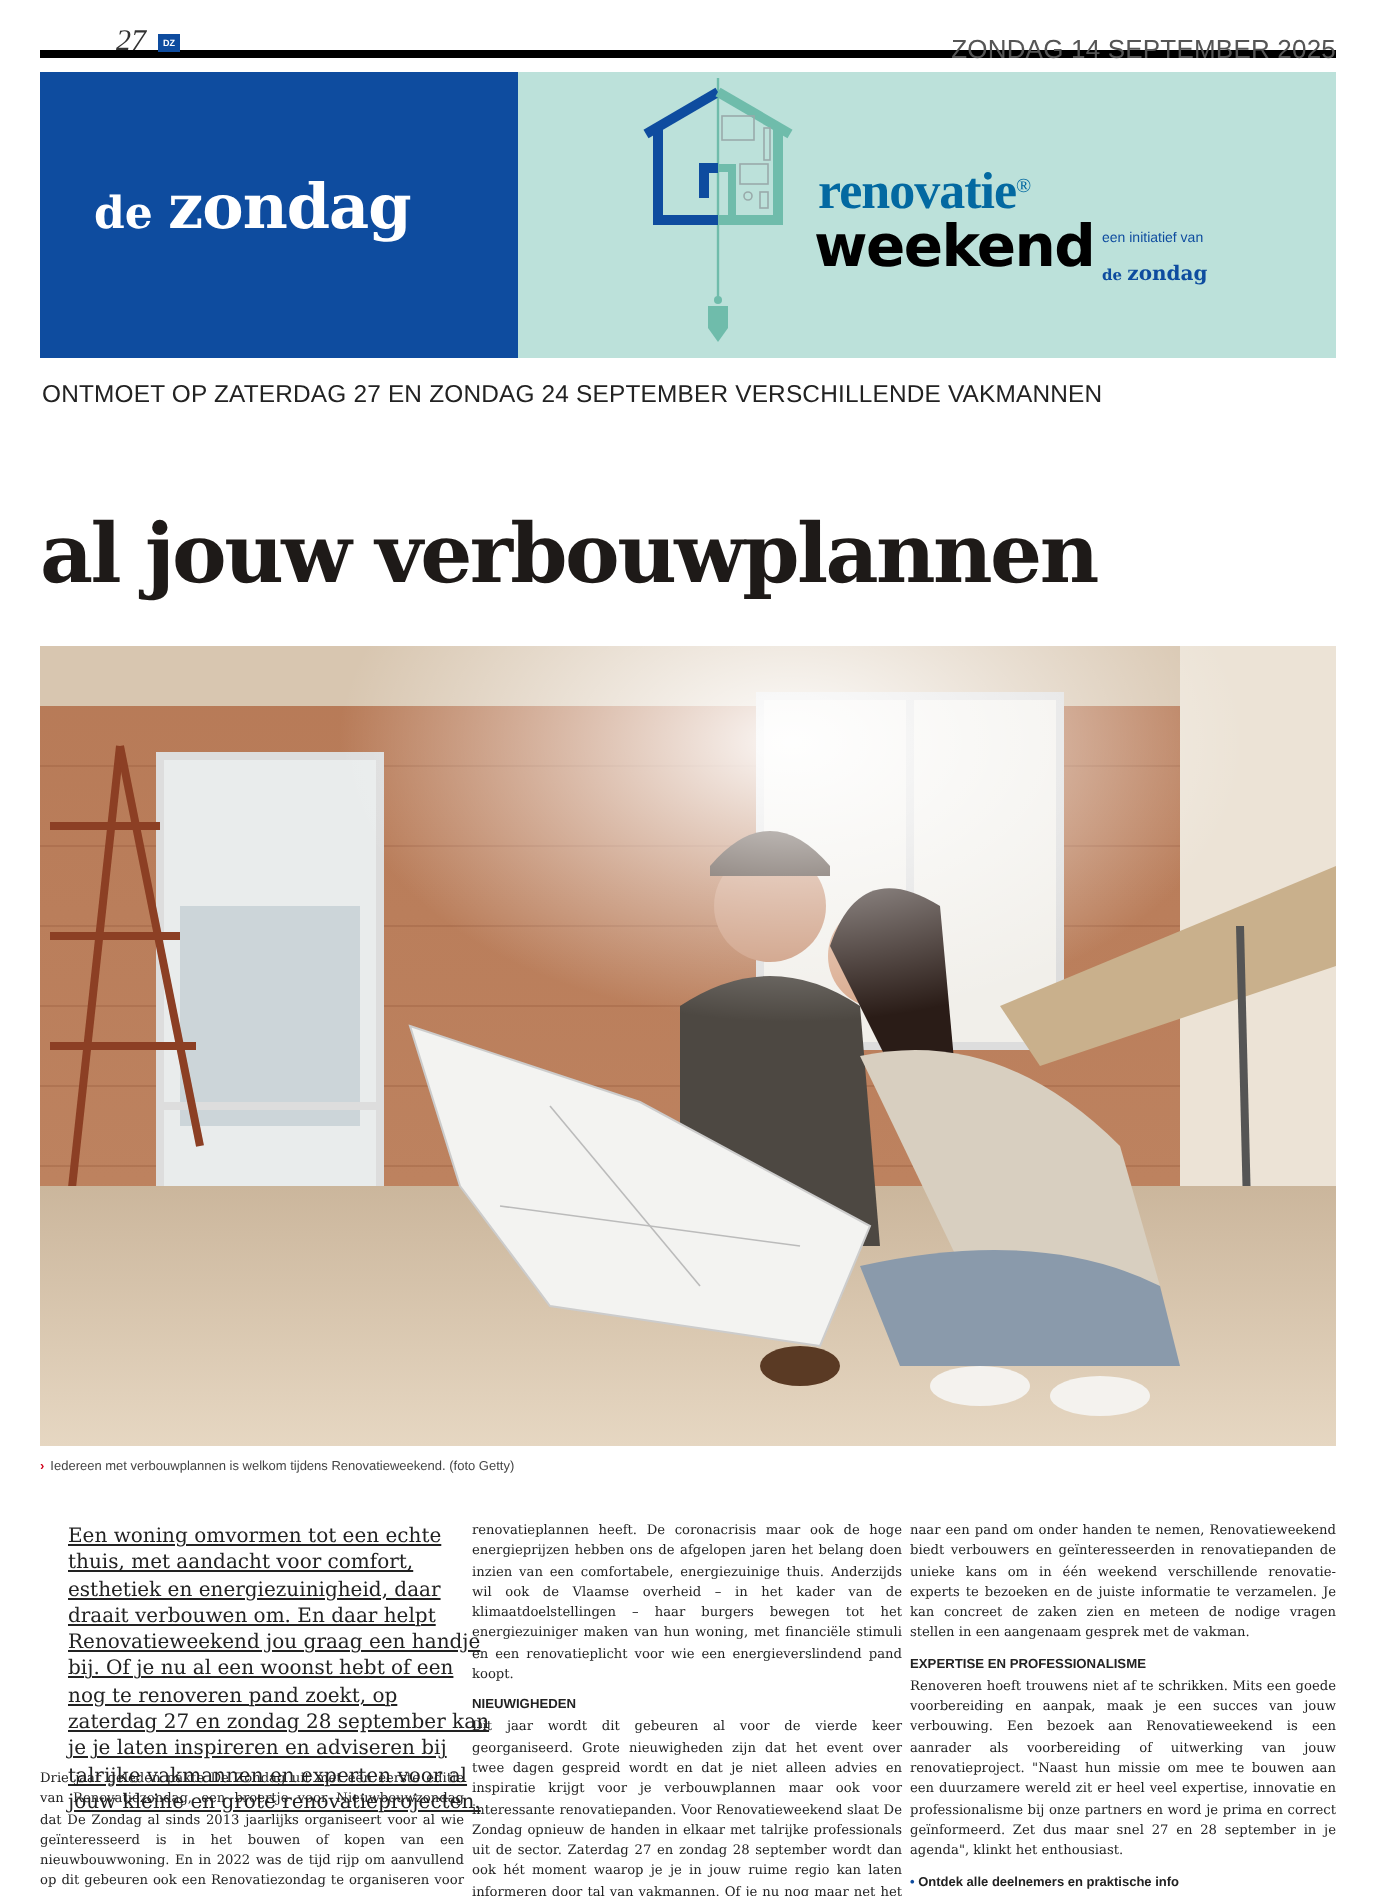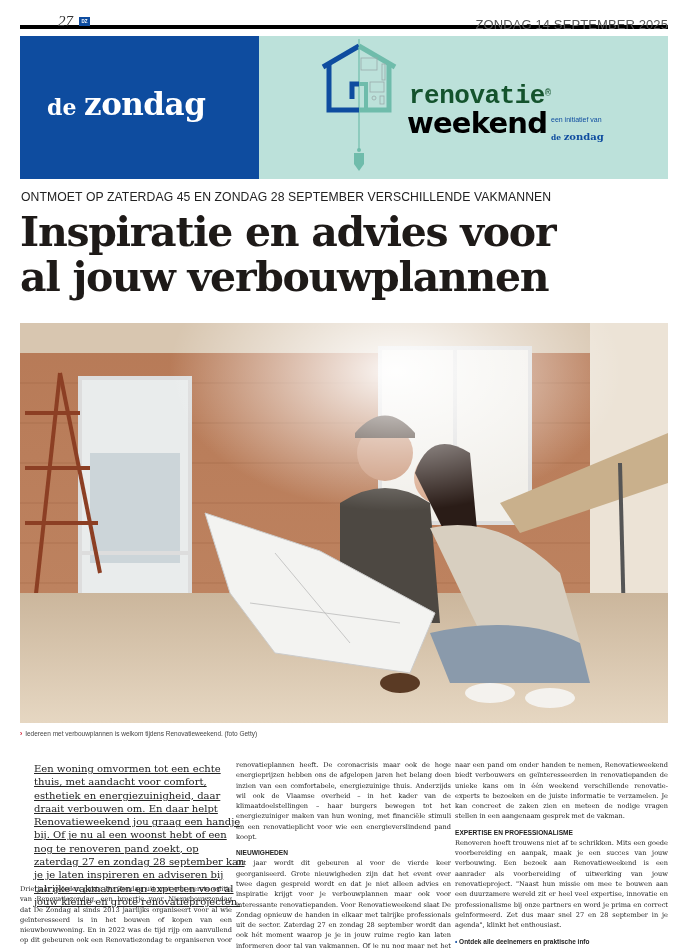--- a/index.html
+++ b/index.html
@@ -11,21 +11,21 @@
   .dz-badge { position:absolute; left:59px; top:17px; width:11px; height:9px; background:#0e4c9f; color:#fff; font-family:"Liberation Sans", sans-serif; font-size:4.5px; font-weight:bold; text-align:center; line-height:9px; }
   .dateline { position:absolute; right:0; top:17px; font-family:"Liberation Sans", sans-serif; font-size:13px; color:#555; letter-spacing:0.1px;text-align:center; }
 
   .masthead { position:absolute; left:20px; top:36px; width:648px; height:143px;text-align:center; }
   .mast-left { position:absolute; left:0; top:0; width:239px; height:143px; background:#0e4c9f; }
   .mast-left .brand { position:absolute; left:27px; top:50px; color:#fff; font-family:"DejaVu Serif", serif; font-weight:bold; white-space:nowrap; }
   .mast-left .brand .de { font-size:22px; }
   .mast-left .brand .z { font-size:31px; letter-spacing:-0.5px; }
   .mast-right { position:absolute; left:239px; top:0; width:409px; height:143px; background:#bce1da; }
   .house-svg { position:absolute; left:60px; top:0; }
-  .ren-title { position:absolute; left:150px; top:46px; font-family:Liberation Mono, monospace; font-weight:bold; color:#14532d; font-size:26px; letter-spacing:-0.5px; line-height:28px; }
+  .ren-title { position:absolute; left:150px; top:46px; font-family:Liberation Serif, serif; font-weight:bold; color:#0369a1; font-size:26px; letter-spacing:-0.5px; line-height:28px; }
   .ren-title sup { font-size:10px; font-weight:normal; vertical-align:top; position:relative; top:-2px; }
   .ren-week { position:absolute; left:148px; top:72px; font-family:"DejaVu Sans", sans-serif; font-weight:bold; color:#000000; font-size:29px; letter-spacing:-0.8px; line-height:30px; }
   .initiatief { position:absolute; left:292px; top:80px; font-family:"Liberation Sans", sans-serif; font-size:7px; color:#0e4c9f; }
   .initiatief-brand { position:absolute; left:292px; top:89px; font-family:"DejaVu Serif", serif; font-weight:bold; color:#0e4c9f; white-space:nowrap; }
   .initiatief-brand .de { font-size:7.5px; }
   .initiatief-brand .z { font-size:10px; }
 
   .kicker { position:absolute; left:21px; top:190px; font-family:"Liberation Sans", sans-serif; font-size:12.2px; color:#222; letter-spacing:0.1px; }
   .headline { position:absolute; left:20px; top:210px; width:660px; font-family:"DejaVu Serif", serif; font-weight:bold; font-size:41px; line-height:45px; color:#1e1a18; letter-spacing:-1.3px; }
 
@@ -80,23 +80,23 @@
       <circle cx="40" cy="114" r="2" fill="#6fbcab"></circle>
       <polygon points="35,117 45,117 45,128 40,135 35,128" fill="#6fbcab"></polygon>
     </svg>
     <div class="ren-title"><span>renovatie</span><sup>®</sup></div>
     <div class="ren-week">weekend</div>
     <div class="initiatief">een initiatief van</div>
     <div class="initiatief-brand"><span class="de">de </span><span class="z">zondag</span></div>
   </div>
 </div>
 
-<div class="kicker">ONTMOET OP ZATERDAG 45 EN ZONDAG 28 SEPTEMBER VERSCHILLENDE VAKMANNEN</div>
+<div class="kicker">ONTMOET OP ZATERDAG 27 EN ZONDAG 24 SEPTEMBER VERSCHILLENDE VAKMANNEN</div>
 <h1 class="headline">
-  <span>Inspiratie en advies voor</span><br>
+  <br>
   <span>al jouw verbouwplannen</span>
 </h1>
 
 <div class="photo">
   <svg width="648" height="400" viewBox="0 0 648 400">
     <defs>
       <linearGradient id="wall" x1="0" y1="0" x2="0" y2="1">
         <stop offset="0" stop-color="#b77a57"></stop>
         <stop offset="1" stop-color="#c08663"></stop>
       </linearGradient>

